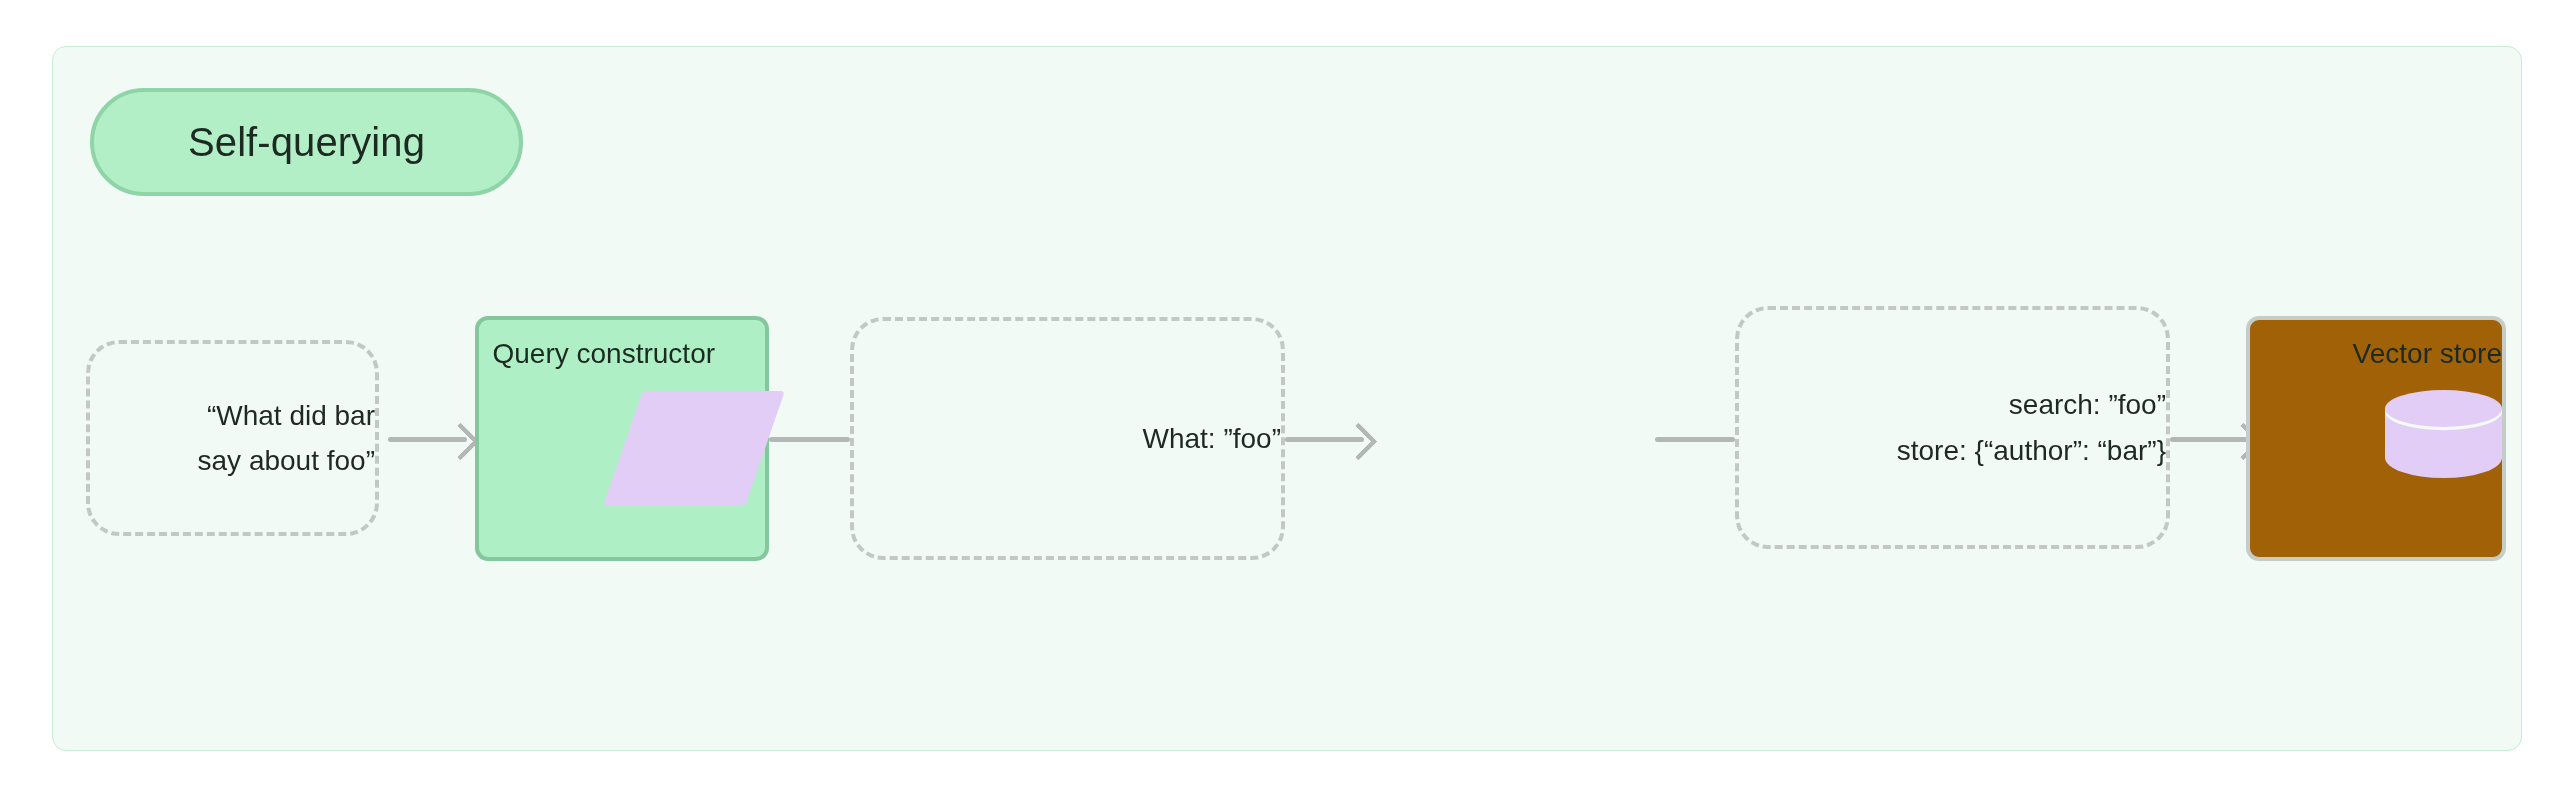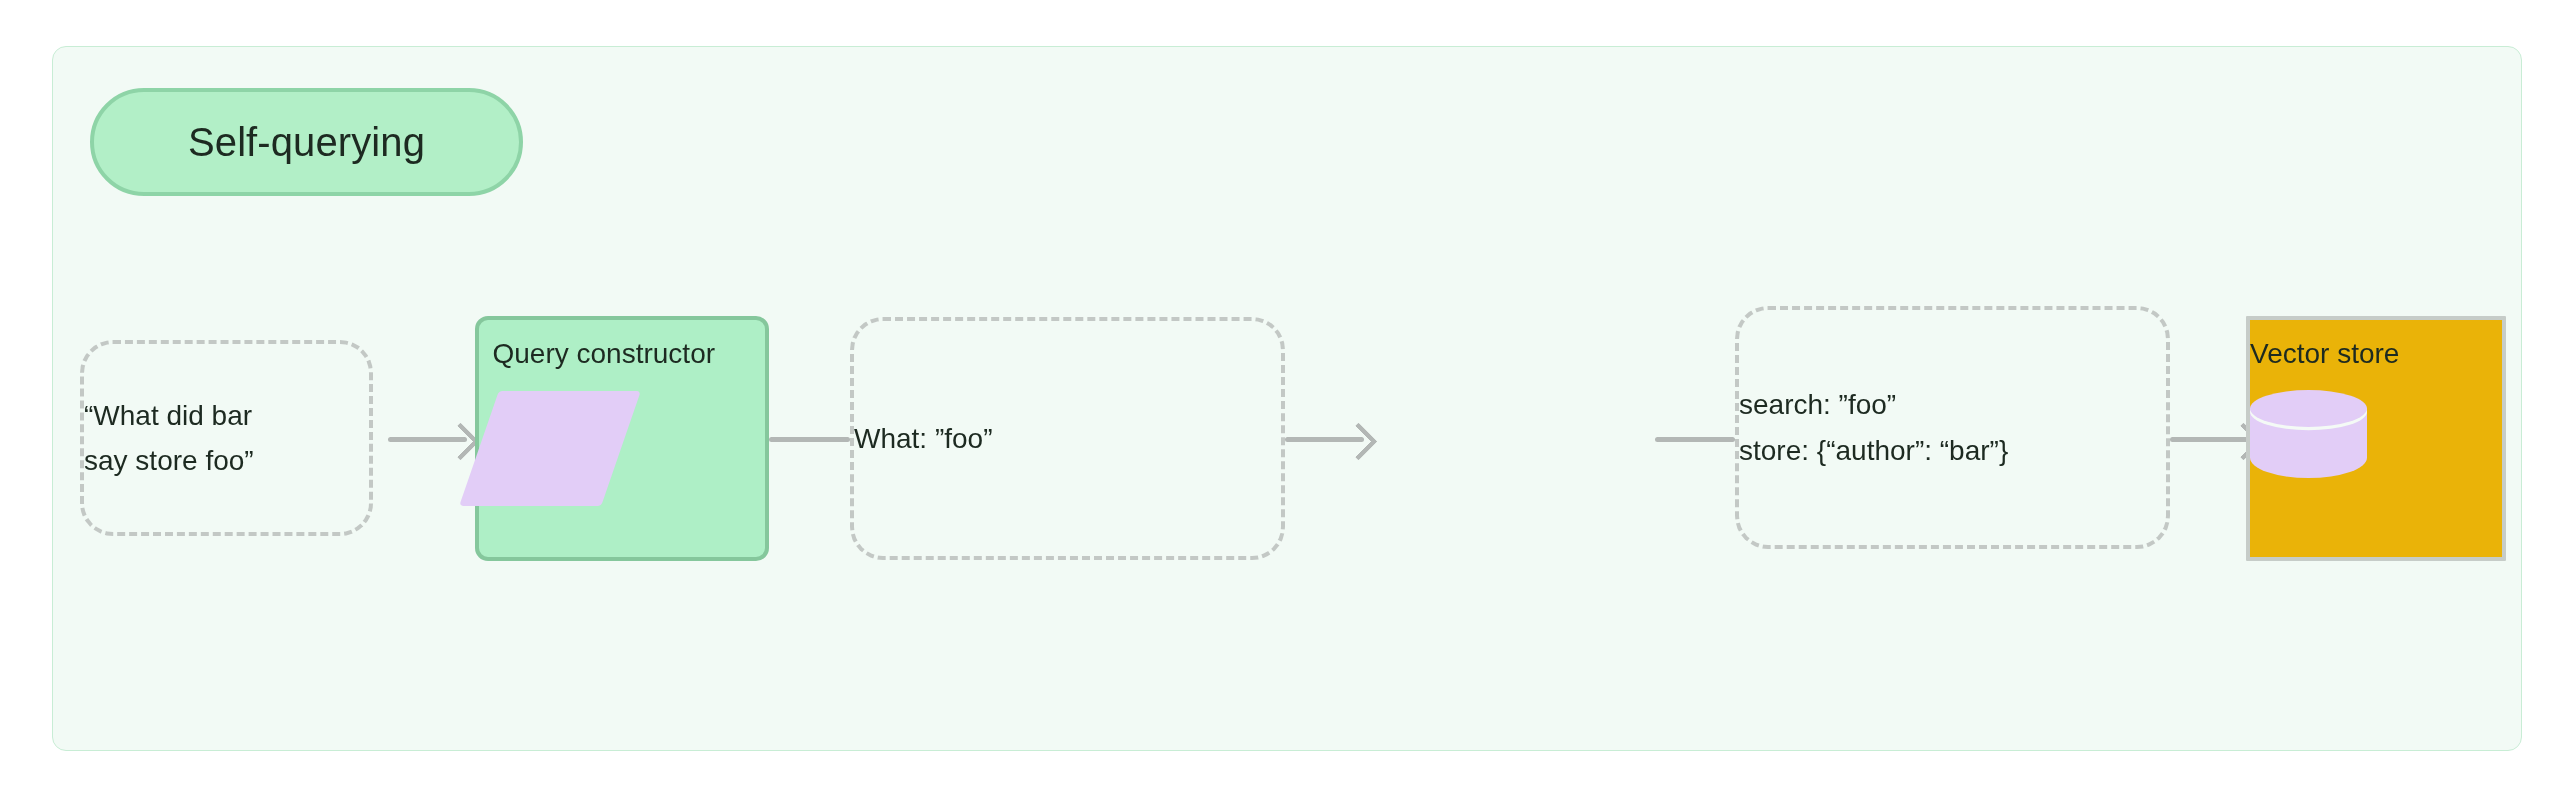--- a/index.html
+++ b/index.html
@@ -52,21 +52,21 @@
     font-size: 40px;
     letter-spacing: 0.1px;
   }
 
   
   .node {
     position: absolute;
     box-sizing: border-box;
     display: flex;
     flex-direction: column;
-    align-items: flex-start;
+    align-items: flex-end;
     color: #1d2a21;
   }
 
   
   .node-dashed {
     background: transparent;
     border: 4.5px dashed #c3c8c5;
     border-radius: 33px;
     justify-content: center;
     text-align: center;
@@ -88,23 +88,23 @@
     padding-top: 15.5px;
   }
   .node-label {
     font-size: 28px;
     line-height: 1.25;
     white-space: nowrap;
   }
 
   
   .node-gray {
-    background: #eab308;
+    background: #a16207;
     border: 4.5px solid #c6ccc8;
-    border-radius: 1px;
+    border-radius: 13px;
     padding-top: 15.5px;
   }
 
   
   .node-green.centered {
     justify-content: center;
   }
 
   
   .parallelogram {
@@ -162,23 +162,23 @@
 <body>
 
 <div class="canvas">
 
   <div class="subgraph"></div>
 
   <div class="title-pill">
     <span>Self-querying</span>
   </div>
 
-  <div class="node node-dashed" style="left:80px; top:340px; width:293px; height:196px;">
+  <div class="node node-dashed" style="left:86px; top:340px; width:293px; height:196px;">
     <span class="line">“What did bar</span>
-    <span class="line">say store foo”</span>
+    <span class="line">say about foo”</span>
   </div>
 
   <div class="edge" style="left:388px; top:437px; width:79px;"></div>
   <div class="arrowhead" style="left:447px; top:428px;"></div>
 
   <div class="node node-green with-label" style="left:475px; top:316px; width:294px; height:245px;">
     <span class="node-label" style="align-self:flex-start; margin-left:13.5px;">Query constructor</span>
     <div class="parallelogram"></div>
   </div>
 

